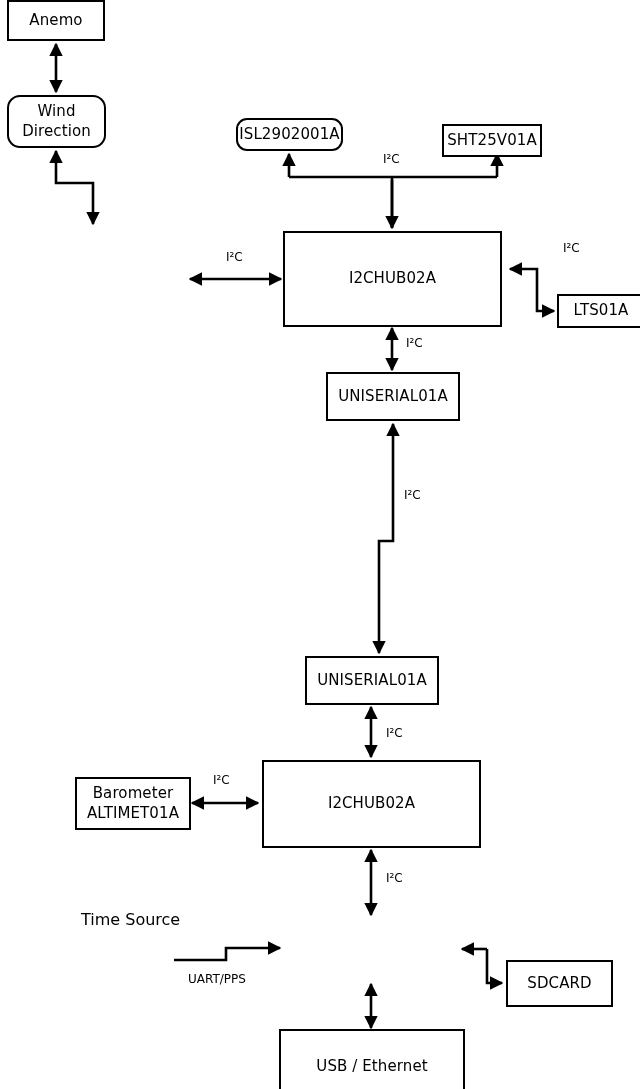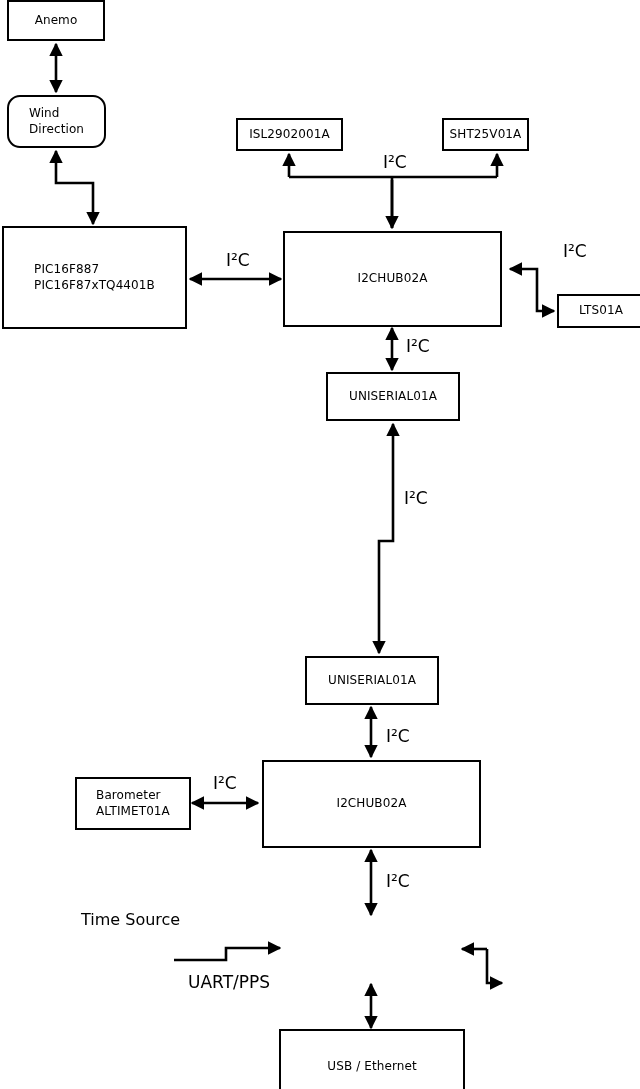--- a/index.html
+++ b/index.html
@@ -25,35 +25,35 @@
     pointer-events: none;
   }
   .node {
     position: absolute;
     box-sizing: border-box;
     border: 2px solid #000000;
     background: #ffffff;
     display: flex;
     align-items: center;
     justify-content: center;
-    text-align: left;
+    text-align: center;
     color: #000000;
-    font-size: 12px;
+    font-size: 15px;
     line-height: 1.3;
     letter-spacing: 0.1px;
     z-index: 2;
   }
   .node span {
     display: block;
     white-space: pre-line;
   }
   .edge-label {
     position: absolute;
     color: #000000;
-    font-size: 17px;
+    font-size: 12px;
     white-space: nowrap;
     z-index: 3;
     background: transparent;
   }
   .free-label {
     position: absolute;
     color: #000000;
     font-size: 16px;
     white-space: nowrap;
     z-index: 3;
@@ -108,30 +108,26 @@
 
   <div class="node" style="left:7px; top:0px; width:98px; height:41px;">
     <span>Anemo</span>
   </div>
 
   <div class="node" style="left:7px; top:95px; width:99px; height:53px;border-radius:13px;">
     <span>Wind
 Direction</span>
   </div>
 
-  <div class="node" style="left:2px; top:226px; width:185px; height:103px;">
-    <span>PIC16F887
-PIC16F87xTQ4401B</span>
-  </div>
 
-  <div class="node" style="left:236px; top:118px; width:107px; height:33px;">
+  <div class="node" style="left:236px; top:118px; width:107px; height:33px;border-radius:11px;">
     <span>ISL2902001A</span>
   </div>
 
-  <div class="node" style="left:442px; top:118px; width:87px; height:33px;">
+  <div class="node" style="left:442px; top:124px; width:100px; height:33px;">
     <span>SHT25V01A</span>
   </div>
 
   <div class="node" style="left:283px; top:231px; width:219px; height:96px;">
     <span>I2CHUB02A</span>
   </div>
 
   <div class="node" style="left:557px; top:294px; width:88px; height:34px;">
     <span>LTS01A</span>
   </div>
@@ -148,20 +144,23 @@
     <span>Barometer
 ALTIMET01A</span>
   </div>
 
   <div class="node" style="left:262px; top:760px; width:219px; height:88px;">
     <span>I2CHUB02A</span>
   </div>
 
 
 
+  <div class="node" style="left:506px; top:960px; width:107px; height:47px;">
+    <span>SDCARD</span>
+  </div>
 
   <div class="node" style="left:279px; top:1029px; width:186px; height:76px;">
     <span>USB / Ethernet</span>
   </div>
 
   <div class="edge-label" style="left:226px; top:250px;">I²C</div>
 
   <div class="edge-label" style="left:383px; top:152px;">I²C</div>
 
   <div class="edge-label" style="left:563px; top:241px;">I²C</div>

